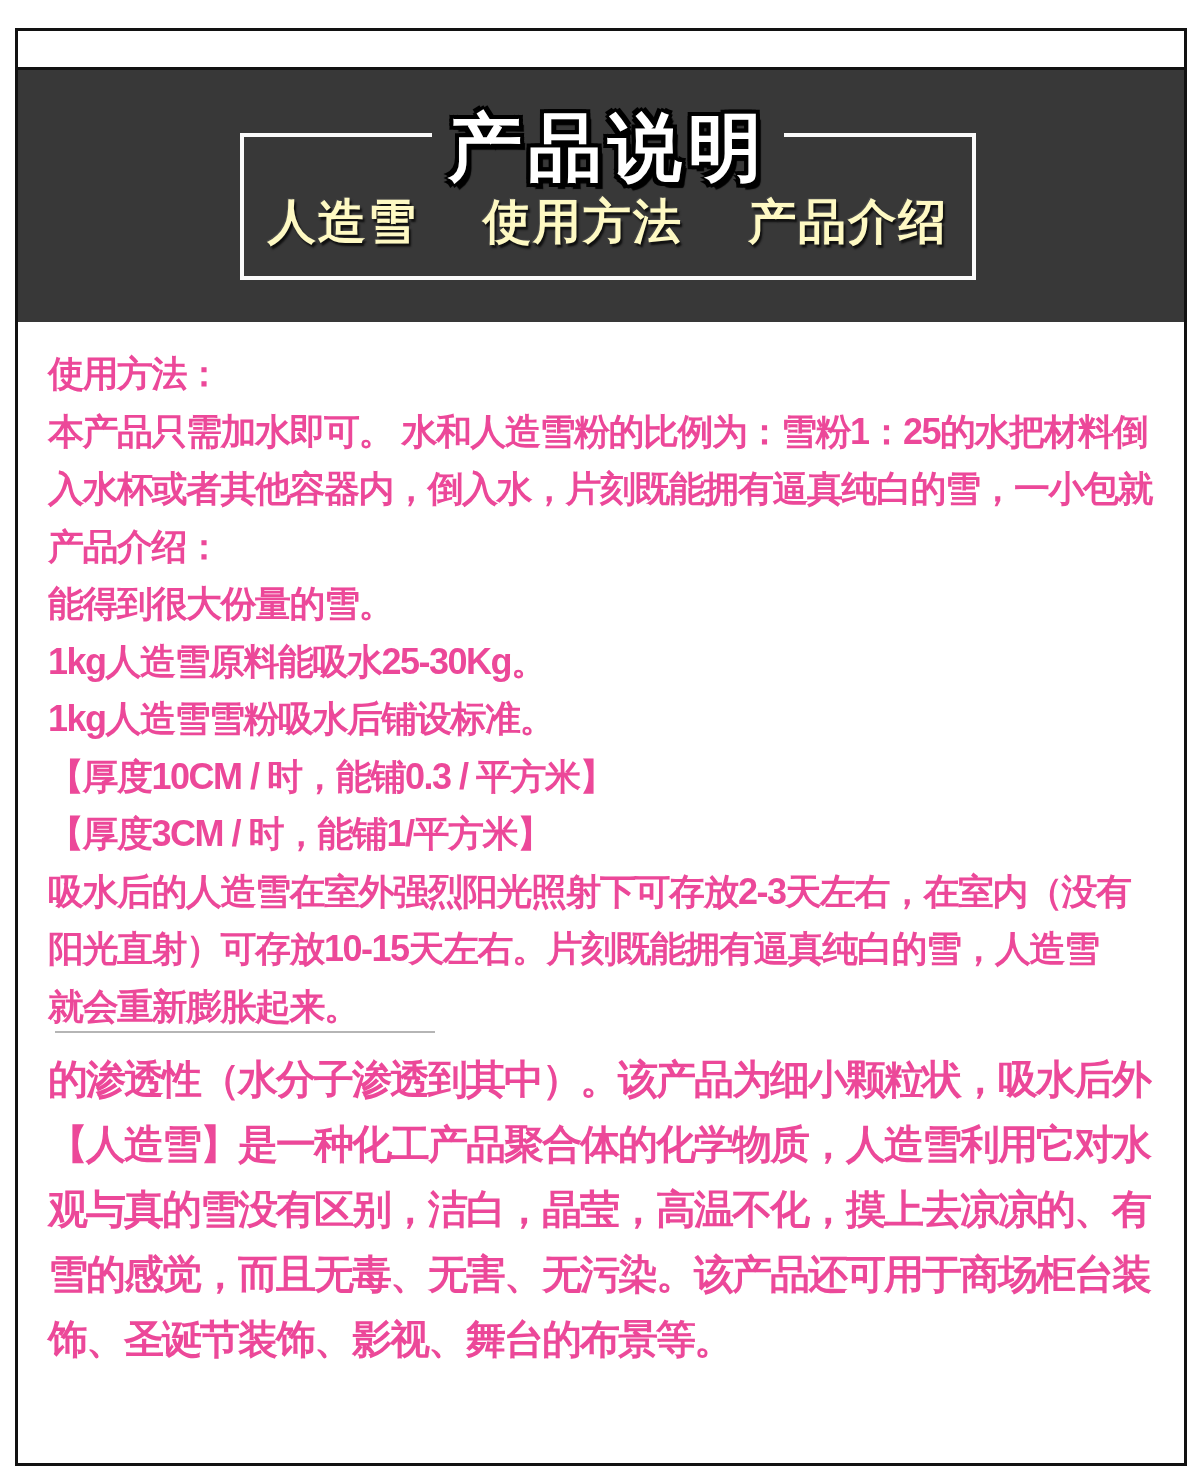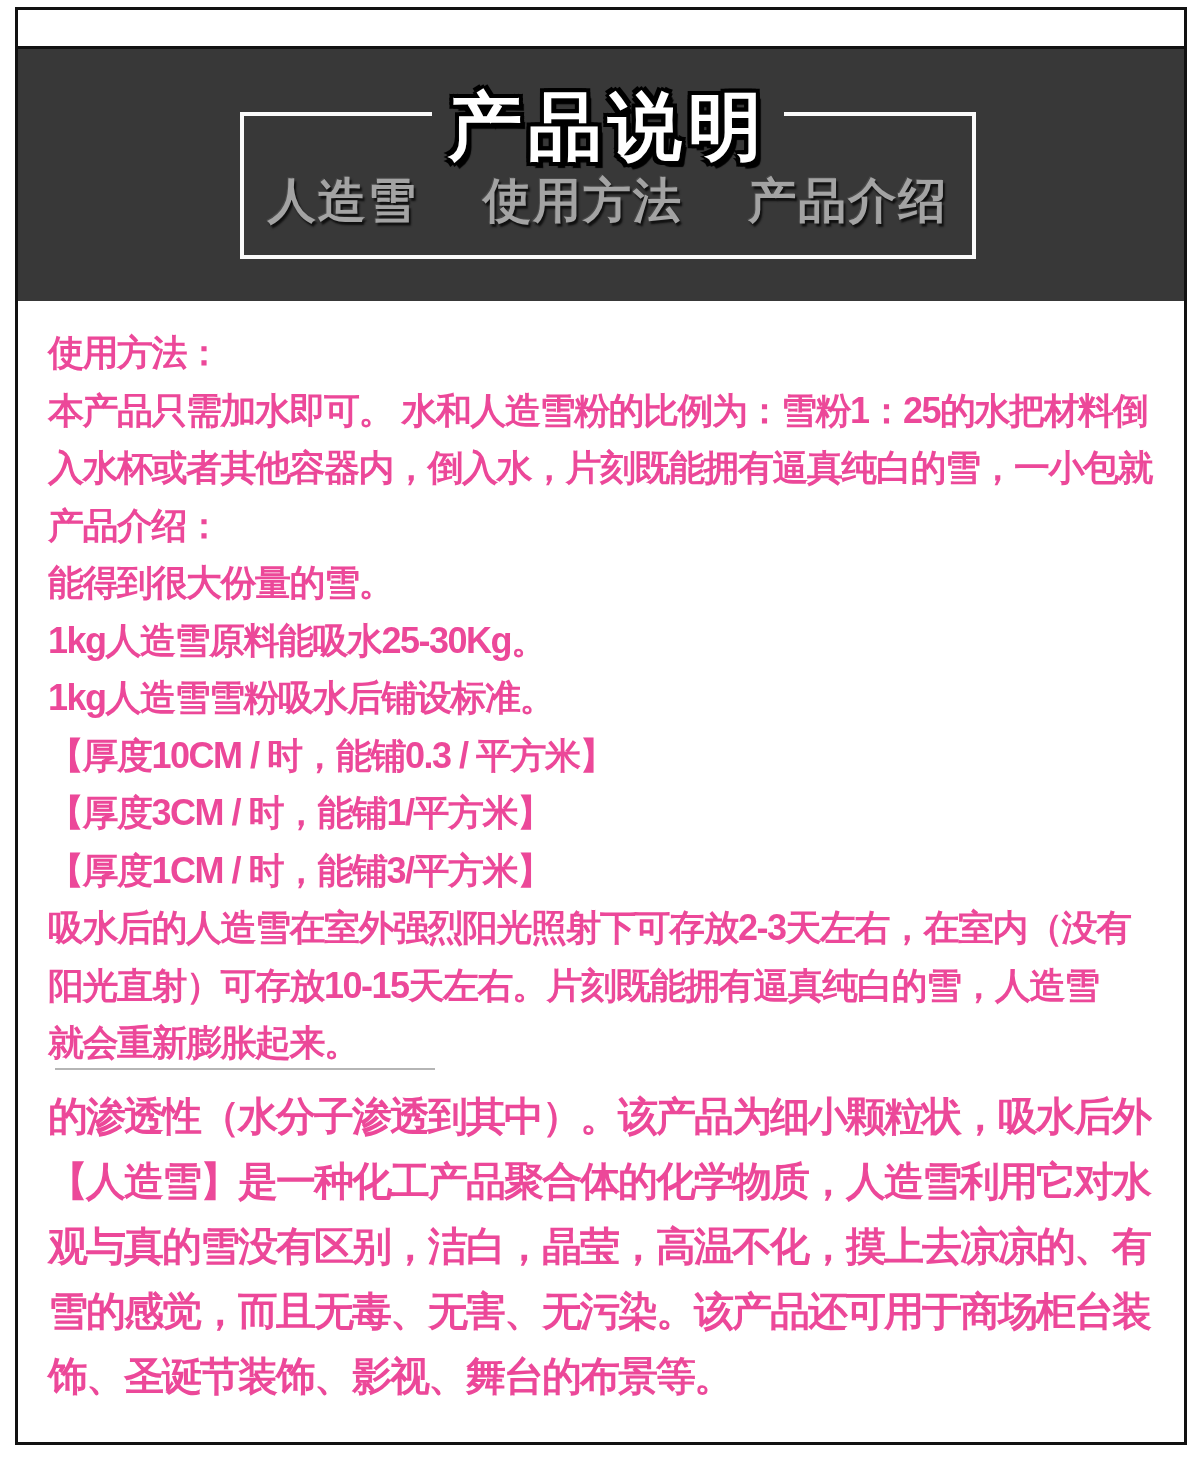--- a/index.html
+++ b/index.html
@@ -7,21 +7,21 @@
     position: relative;
     width: 1200px;
     height: 1466px;
     background: #ffffff;
     font-family: "Liberation Sans", "DejaVu Sans", sans-serif;
     font-weight: 700;
     overflow: hidden;
   }
   .frame {
     position: absolute;
-    left: 15px; top: 7px;
+    left: 15px; top: 28px;
     width: 1172px; height: 1438px;
     border: 3px solid #121212;
     box-sizing: border-box;
     background: #ffffff;
   }
   .topstrip {
     height: 36px;
     background: #ffffff;
     border-bottom: 3px solid #121212;
   }
@@ -56,21 +56,21 @@
       5px 6px 1px #000;
   }
   .hsub {
     position: absolute;
     top: 85px;
     left: 0; right: 0;
     transform: translateY(-50%);
     text-align: center;
     font-size: 48px;
     letter-spacing: 2px;
-    color: #a3a3a3;
+    color: #fef9c3;
     white-space: pre;
     text-shadow: 2px 3px 2px #101010, -1px -1px 0 #4a4a4a;
   }
   .content {
     padding: 23px 30px 0 30px;
     color: #ec4899;
   }
   .bline {
     font-size: 36px;
     line-height: 57.5px;
@@ -110,21 +110,20 @@
       <div class="bline">使用方法：</div>
       <div class="bline">本产品只需加水即可。 水和人造雪粉的比例为：雪粉1：25的水把材料倒</div>
       <div class="bline">入水杯或者其他容器内，倒入水，片刻既能拥有逼真纯白的雪，一小包就</div>
       <div class="bline">产品介绍：</div>
 
       <div class="bline">能得到很大份量的雪。</div>
       <div class="bline">1kg人造雪原料能吸水25-30Kg。</div>
       <div class="bline">1kg人造雪雪粉吸水后铺设标准。</div>
       <div class="bline">【厚度10CM / 时，能铺0.3 / 平方米】</div>
       <div class="bline">【厚度3CM / 时，能铺1/平方米】</div>
-      <div class="bline">【厚度1CM / 时，能铺3/平方米】</div>
       <div class="bline">吸水后的人造雪在室外强烈阳光照射下可存放2-3天左右，在室内（没有</div>
       <div class="bline">阳光直射）可存放10-15天左右。片刻既能拥有逼真纯白的雪，人造雪</div>
       <div class="bline">就会重新膨胀起来。</div>
 
       <div class="divider"></div>
 
       <div class="intro">
         <div class="iline">的渗透性（水分子渗透到其中）。该产品为细小颗粒状，吸水后外</div>
         <div class="iline">【人造雪】是一种化工产品聚合体的化学物质，人造雪利用它对水</div>
         <div class="iline">观与真的雪没有区别，洁白，晶莹，高温不化，摸上去凉凉的、有</div>

